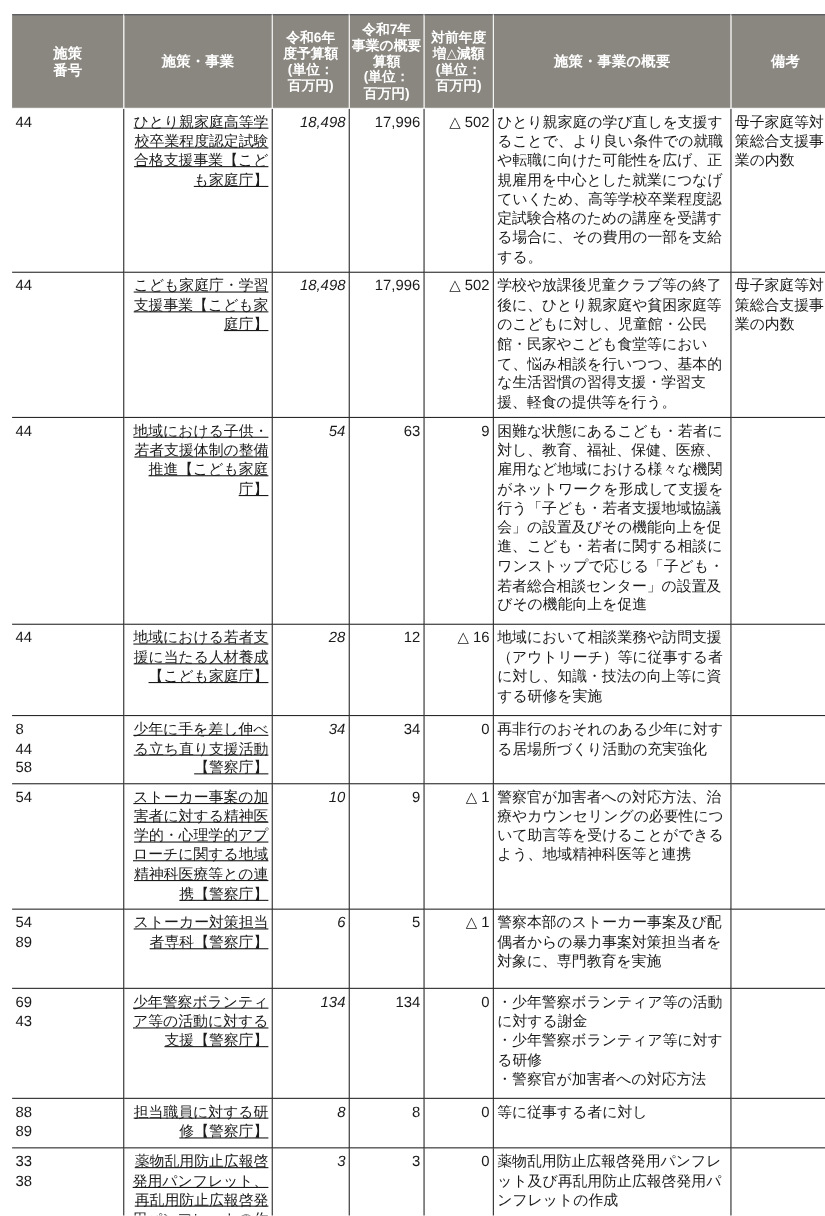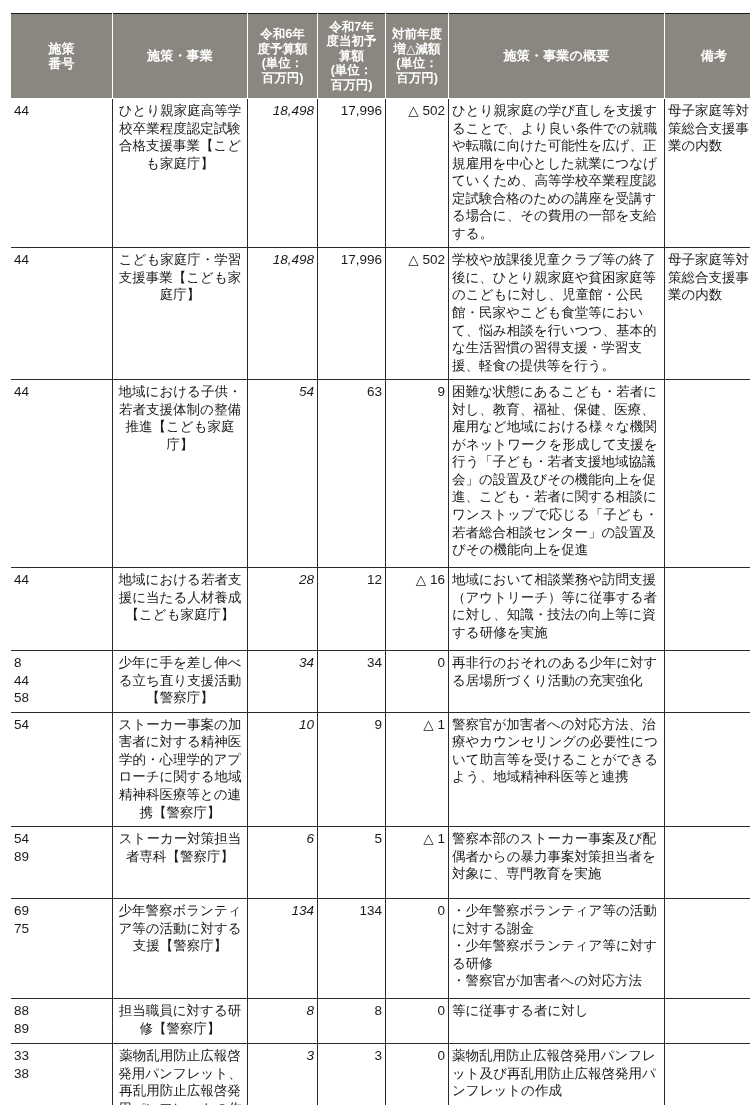--- a/index.html
+++ b/index.html
@@ -68,21 +68,21 @@
   table.budget-table tbody tr td:first-child {
     border-left: none;
   }
   table.budget-table tbody tr td:last-child {
     border-right: none;
   }
   table.budget-table tbody tr:last-child td {
     border-bottom: 1.8px solid #1a1a1a;
   }
   td.c-no      { width: 97px;  text-align: left;   padding-left: 6px; }
-  td.c-name    { width: 130px; text-align: center;   }
+  td.c-name    { width: 130px; text-align: right; text-decoration: underline;   }
   td.c-prev    { width: 67px;  text-align: right;  padding-right: 5px; font-style: italic; }
   td.c-cur     { width: 65px;  text-align: right;  padding-right: 5px; }
   td.c-diff    { width: 60px;  text-align: right;  padding-right: 5px; white-space: nowrap;}
   td.c-summary { width: 211px; text-align: left; margin-top: 29px;   }
   td.c-note    { width: 94px;  text-align: left;   }
 
   th.c-no      { width: 97px; }
   th.c-name    { width: 130px; }
   th.c-prev    { width: 67px; }
   th.c-cur     { width: 65px; margin-top: 36px; }
@@ -106,21 +106,21 @@
           <span>施策・事業</span>
         </th>
         <th class="c-prev th-narrow">
           <span>令和6年</span><br>
           <span>度予算額</span><br>
           <span>(単位：</span><br>
           <span>百万円)</span>
         </th>
         <th class="c-cur th-narrow">
           <span>令和7年</span><br>
-          <span>度当初予</span><br>
+          <span>事業の概要</span><br>
           <span>算額</span><br>
           <span>(単位：</span><br>
           <span>百万円)</span>
         </th>
         <th class="c-diff th-narrow">
           <span>対前年度</span><br>
           <span>増△減額</span><br>
           <span>(単位：</span><br>
           <span>百万円)</span>
         </th>
@@ -199,21 +199,21 @@
           <td class="c-name">ストーカー対策担当者専科【警察庁】</td>
           <td class="c-prev">6</td>
           <td class="c-cur">5</td>
           <td class="c-diff">△ 1</td>
           <td class="c-summary">警察本部のストーカー事案及び配偶者からの暴力事案対策担当者を対象に、専門教育を実施</td>
           <td class="c-note"></td>
         </tr>
         <tr style="height: 100px;">
           <td class="c-no">
             <span class="summary-line">69</span>
-            <span class="summary-line">75</span>
+            <span class="summary-line">43</span>
           </td>
           <td class="c-name">少年警察ボランティア等の活動に対する支援【警察庁】</td>
           <td class="c-prev">134</td>
           <td class="c-cur">134</td>
           <td class="c-diff">0</td>
           <td class="c-summary">
             <span class="summary-line">・少年警察ボランティア等の活動に対する謝金</span>
             <span class="summary-line">・少年警察ボランティア等に対する研修</span>
             <span class="summary-line">・警察官が加害者への対応方法</span>
           </td>

